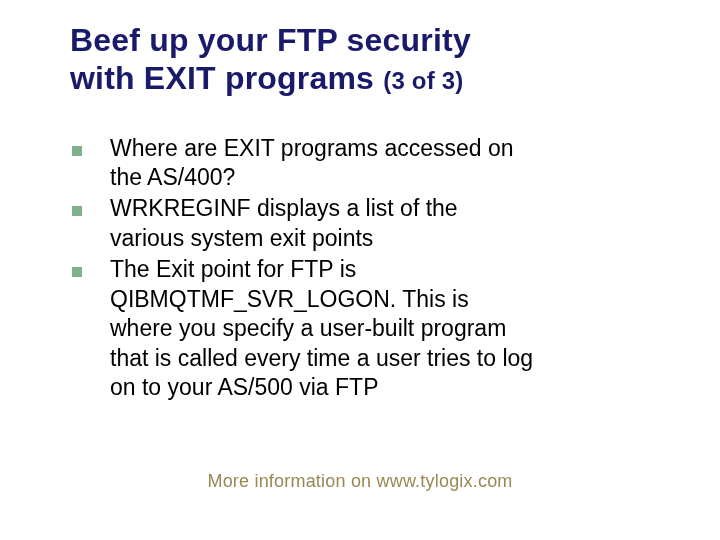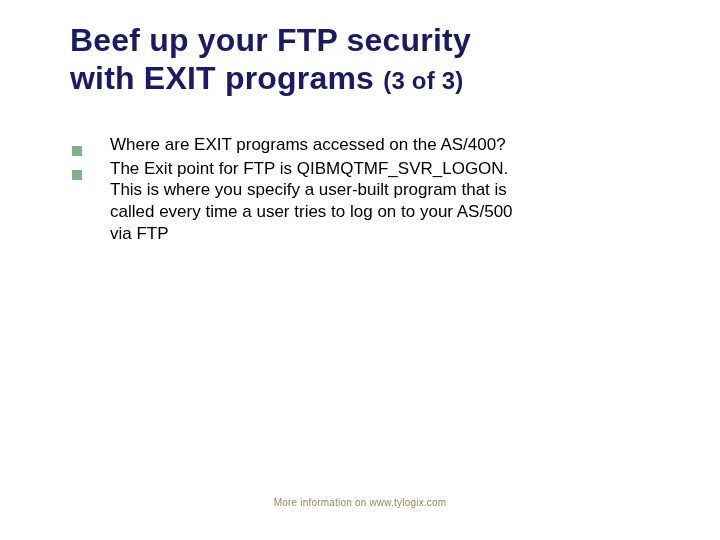--- a/index.html
+++ b/index.html
@@ -41,31 +41,31 @@
     display: flex;
     align-items: flex-start;
     justify-content: flex-start;
     padding-top: 12px;
     padding-left: 2px;
   }
   .bullet svg { display: block; }
   .bullet-text {
     flex: 1;
     color: #000;
-    font-size: 17px;
+    font-size: 23px;
     line-height: 1.28;
   }
   .footer {
     position: absolute;
-    bottom: 32px;
+    bottom: 48px;
     left: 0;
     width: 720px;
     text-align: center;
     color: #998855;
-    font-size: 10px;
+    font-size: 18px;
     letter-spacing: 0.2px;
   }
 </style>
 </head>
 <body>
 
 <div class="slide">
 
   <div class="title">
     <span>Beef up your FTP security with EXIT programs </span><span class="sub">(3 of 3)</span>
@@ -75,20 +75,28 @@
 
     <div class="bullet-row">
       <div class="bullet">
         <svg width="10" height="10">
             <rect x="0" y="0" width="10" height="10" fill="#7fb28a"></rect>
           </svg>
       </div>
       <div class="bullet-text">Where are EXIT programs accessed on the AS/400?</div>
     </div>
 
+    <div class="bullet-row">
+      <div class="bullet">
+        <svg width="10" height="10">
+            <rect x="0" y="0" width="10" height="10" fill="#7fb28a"></rect>
+          </svg>
+      </div>
+      <div class="bullet-text">WRKREGINF displays a list of the various system exit points</div>
+    </div>
 
 
     <div class="bullet-row">
       <div class="bullet">
         <svg width="10" height="10">
             <rect x="0" y="0" width="10" height="10" fill="#7fb28a"></rect>
           </svg>
       </div>
       <div class="bullet-text">The Exit point for FTP is QIBMQTMF_SVR_LOGON. This is where you specify a user-built program that is called every time a user tries to log on to your AS/500 via FTP</div>
     </div>

